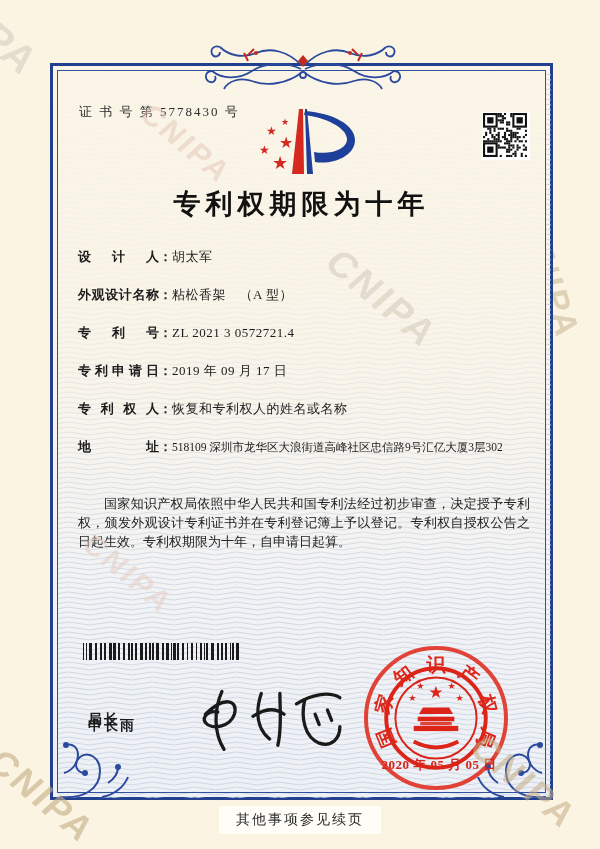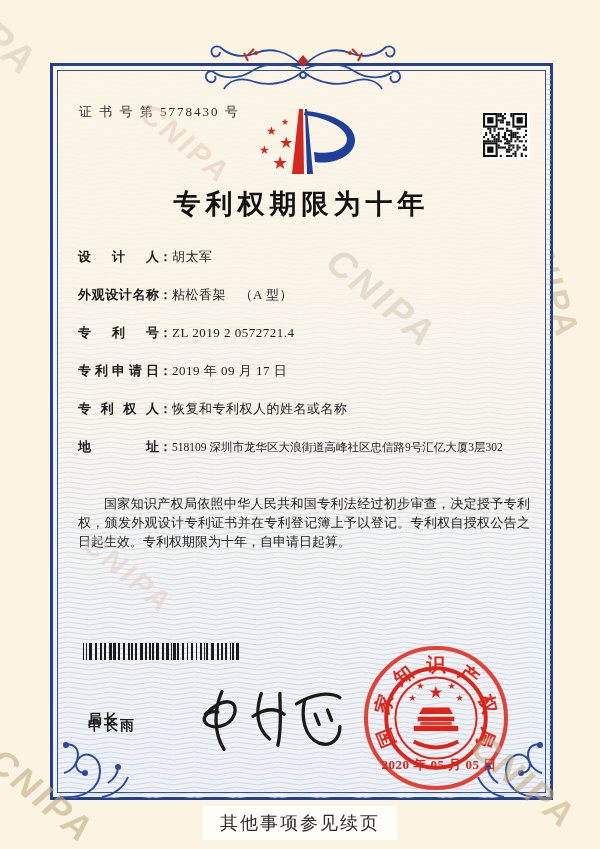--- a/index.html
+++ b/index.html
@@ -51,21 +51,21 @@
   .seal-ring span{position:absolute;color:#dd2519;font-weight:bold;font-size:19px;line-height:1;}
   .seal-emblem{position:absolute;left:17px;top:17px;}
   .seal-date{position:absolute;left:311px;top:690px;width:150px;text-align:center;color:#d7251a;
              font-weight:bold;font-size:13px;letter-spacing:.5px;z-index:6;}
   .page-indicator{position:absolute;left:0;right:0;top:706px;text-align:center;font-size:11.5px;
                   letter-spacing:2px;color:#333;}
   .corner-orn{position:absolute;z-index:5;}
   .dragon{position:absolute;left:145px;top:-27px;z-index:6;}
   
   .note-box{position:absolute;left:0;right:0;top:806px;text-align:center;z-index:3;}
-  .note-box span{display:inline-block;background:#fffdf7;padding:5px 17px;font-size:18px;
+  .note-box span{display:inline-block;background:#fffdf7;padding:5px 17px;font-size:14px;
                  letter-spacing:2px;color:#2b2b2b;}
 </style>
 </head>
 <body>
 
 <div class="page">
 
   <span class="wm" style="left:-55px;top:-35px;font-size:40px;color:rgba(210,200,185,.55);transform:rotate(40deg) skewX(-8deg);">CNIPA</span>
   <span class="wm" style="left:158px;top:98px;font-size:30px;color:rgba(226,195,180,.5);transform:rotate(40deg) skewX(-8deg);z-index:4;">CNIPA</span>
   <span class="wm" style="left:348px;top:242px;font-size:38px;color:rgba(214,204,186,.6);transform:rotate(40deg) skewX(-8deg);z-index:4;">CNIPA</span>
@@ -244,21 +244,21 @@
       <div class="title">专利权期限为十年</div>
 
       <div class="rows">
         <div class="row">
           <span class="f-label">设计人</span><span class="colon">：</span><span class="f-value">胡太军</span>
         </div>
         <div class="row">
           <span class="f-label">外观设计名称</span><span class="colon">：</span><span class="f-value">粘松香架　（A 型）</span>
         </div>
         <div class="row">
-          <span class="f-label">专利号</span><span class="colon">：</span><span class="f-value">ZL 2019 2 0572721.4</span>
+          <span class="f-label">专利号</span><span class="colon">：</span><span class="f-value">ZL 2021 3 0572721.4</span>
         </div>
         <div class="row">
           <span class="f-label">专利申请日</span><span class="colon">：</span><span class="f-value">2019 年 09 月 17 日</span>
         </div>
         <div class="row">
           <span class="f-label">专利权人</span><span class="colon">：</span><span class="f-value">恢复和专利权人的姓名或名称</span>
         </div>
         <div class="row addr">
           <span class="f-label">地址</span><span class="colon">：</span><span class="f-value">518109 深圳市龙华区大浪街道高峰社区忠信路9号汇亿大厦3层302</span>
         </div>

